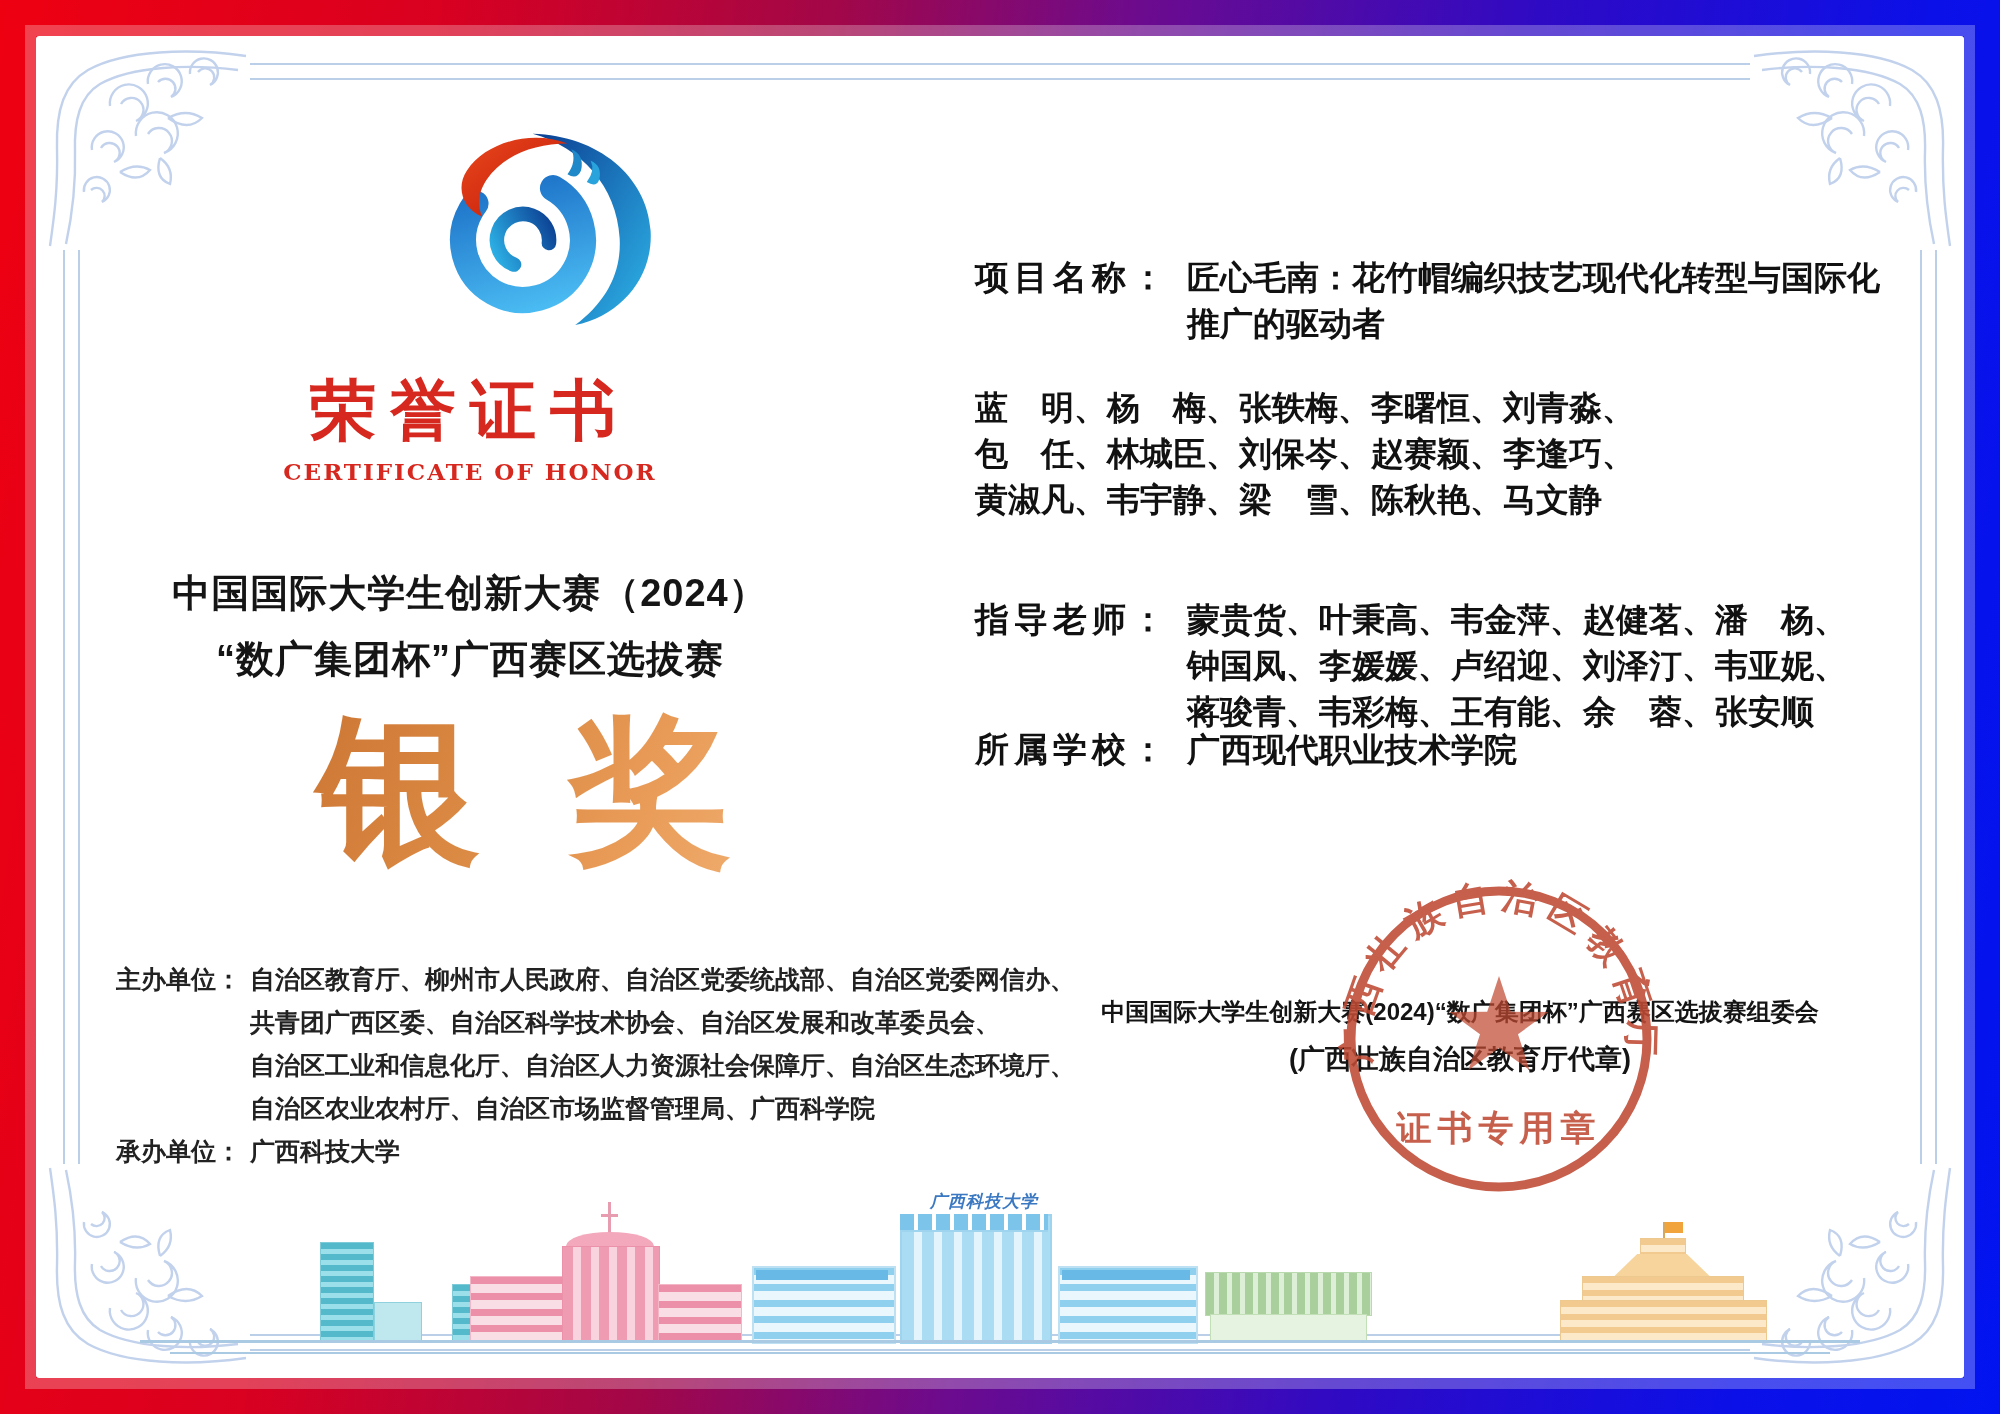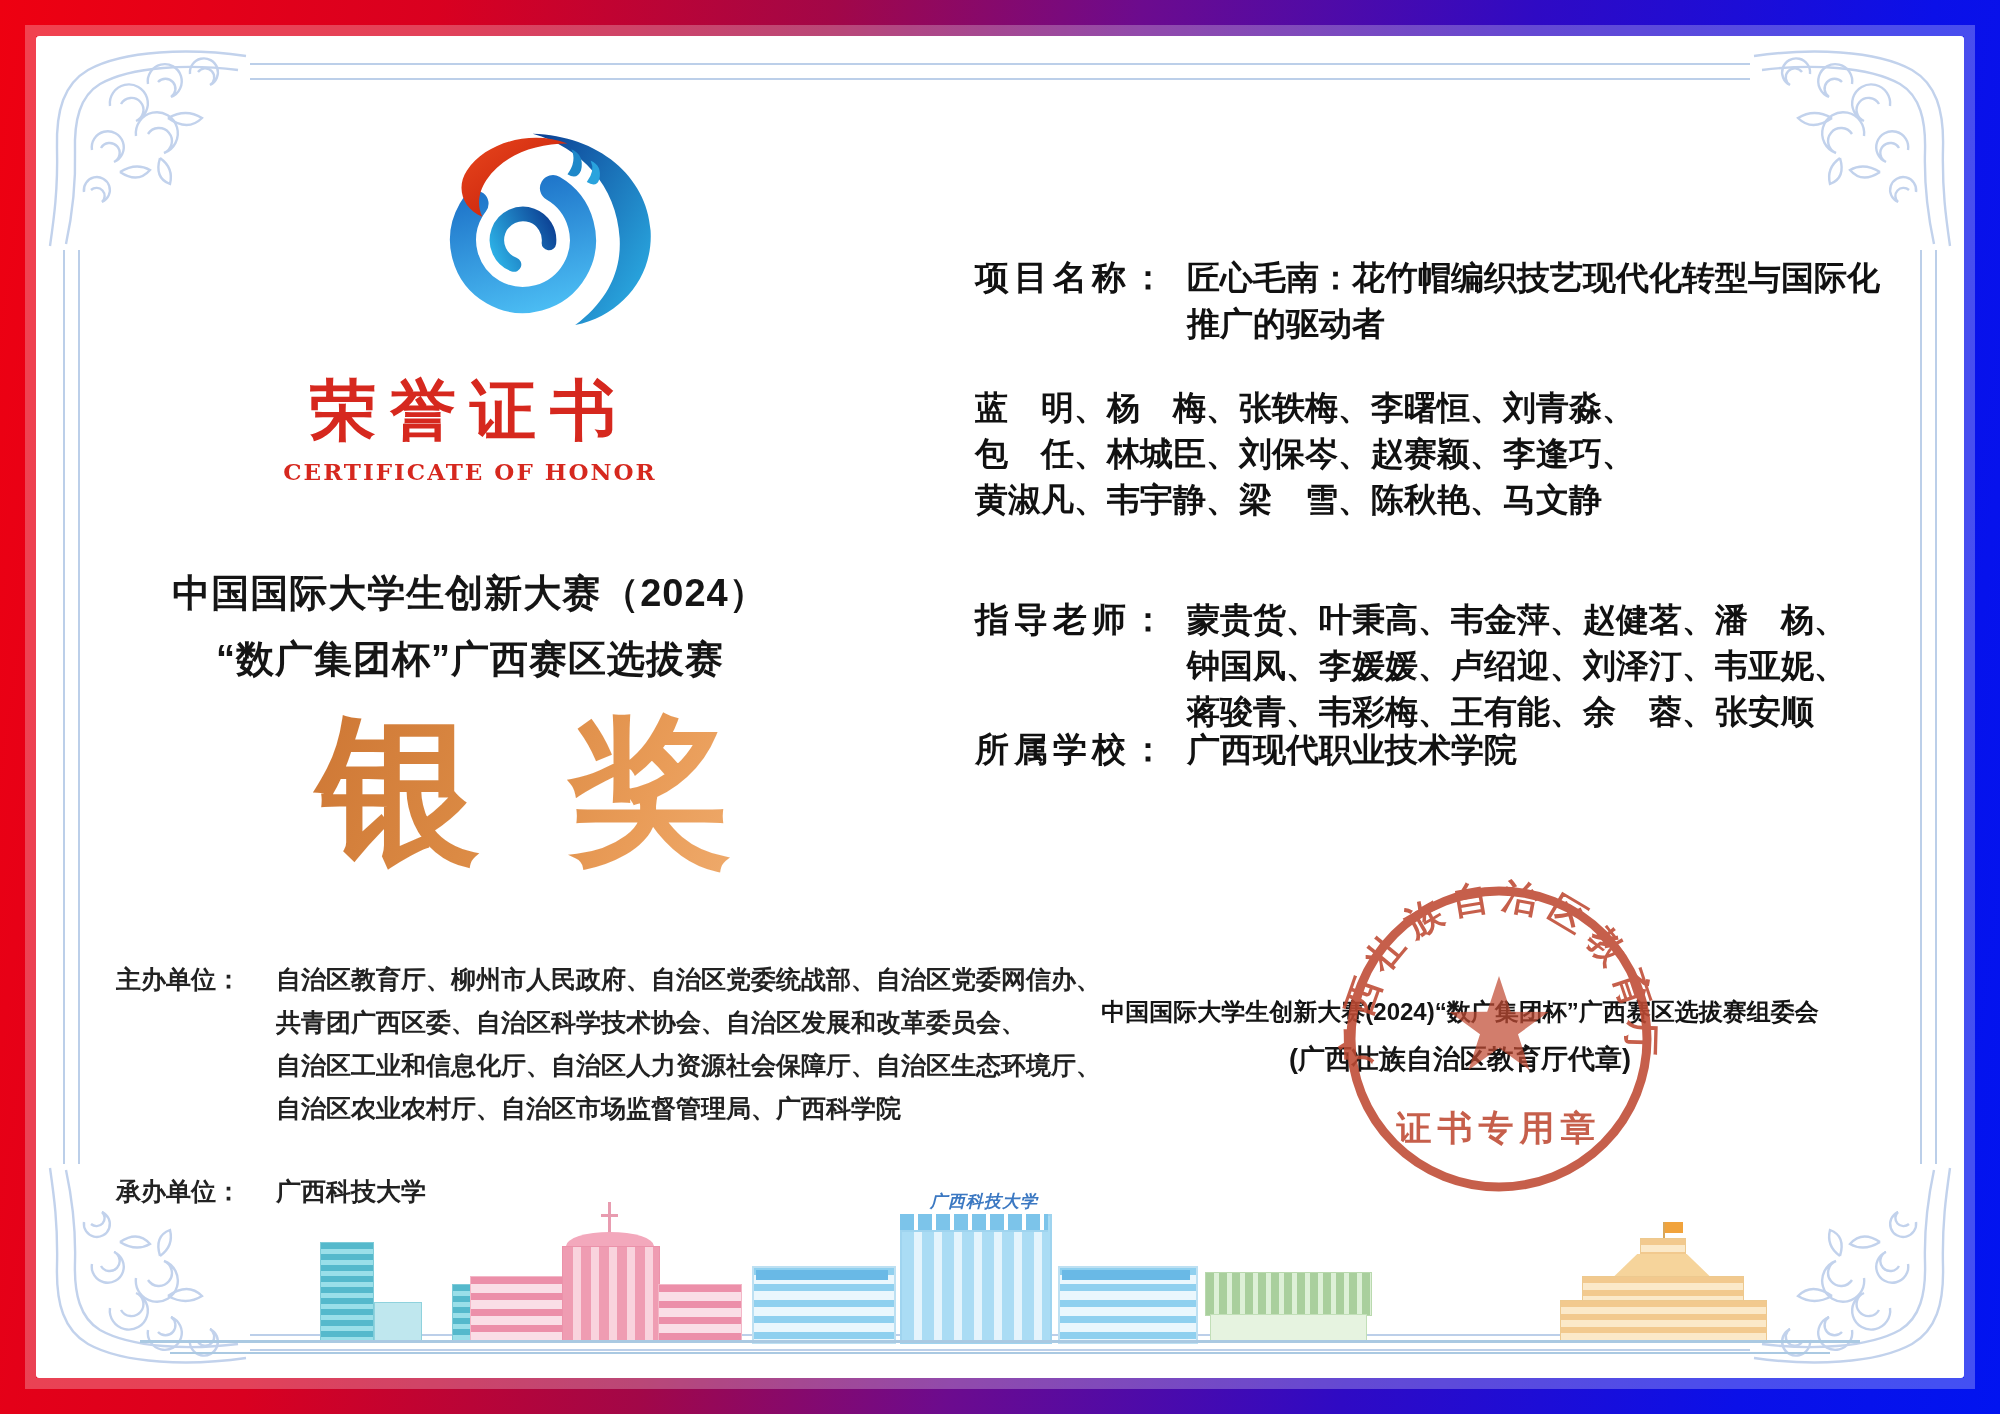--- a/index.html
+++ b/index.html
@@ -33,21 +33,21 @@
     font-size:38px;letter-spacing:1px;margin-top:48px;}
   .comp1{top:520px;}
   .comp2{top:586px;}
   .award{left:200px;top:700px;width:740px;text-align:center;
     font-family:"DejaVu Serif","Liberation Serif",serif;font-weight:900;
     font-size:162px;line-height:1.1;letter-spacing:90px;
     background:linear-gradient(115deg,#c9702f 5%,#db8a44 40%,#e99c58 60%,#f6bd85 95%);
     -webkit-background-clip:text;background-clip:text;color:transparent;}
 
   .hostblock{left:116px;top:958px;display:grid;grid-template-columns:120px auto;
-    column-gap:14px;row-gap:0;font-size:25px;font-weight:700;color:#222;line-height:43px;gap:40px;}
+    column-gap:14px;row-gap:0;font-size:25px;font-weight:700;color:#222;line-height:43px;}
   .hostblock .lbl{white-space:nowrap;}
 
   .field{left:975px;width:910px;display:flex;color:#111;}
   .field .flbl{flex:0 0 212px;font-size:34px;font-weight:800;letter-spacing:5px;white-space:nowrap;}
   .field .fcontent{font-size:33px;font-weight:700;line-height:46px;}
   .f-name{top:255px;}
   .f-members{top:385px;}
   .f-advisors{top:597px;}
   .f-school{top:727px;}
 

